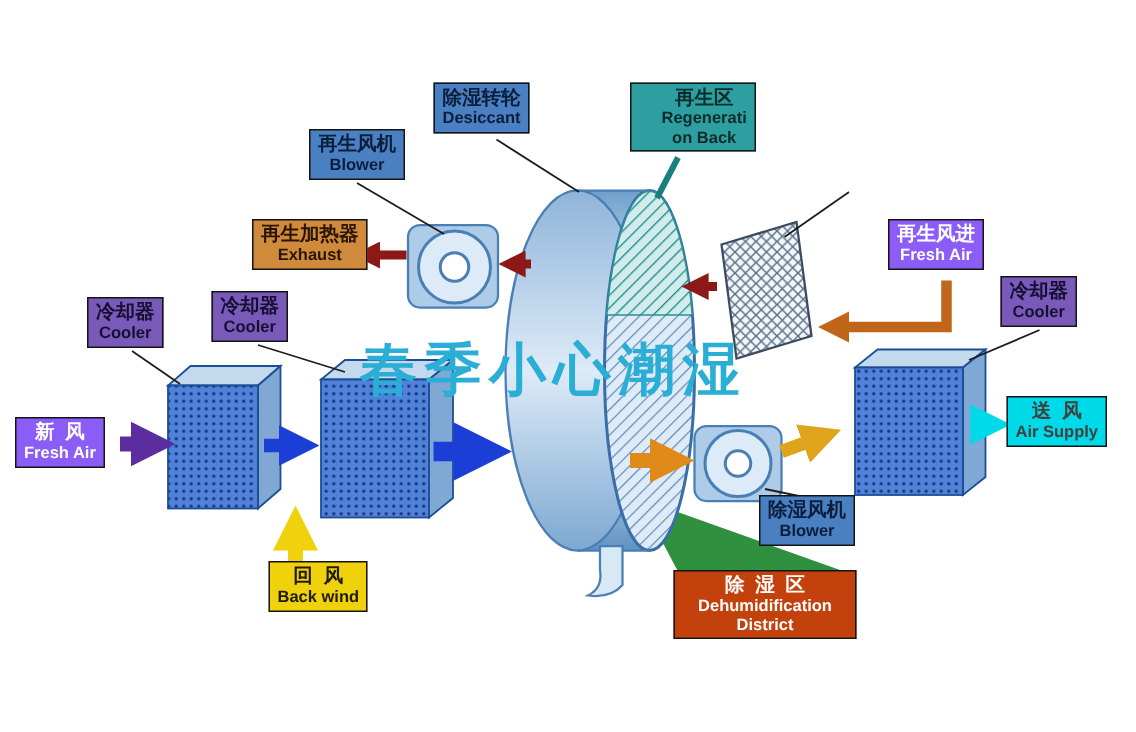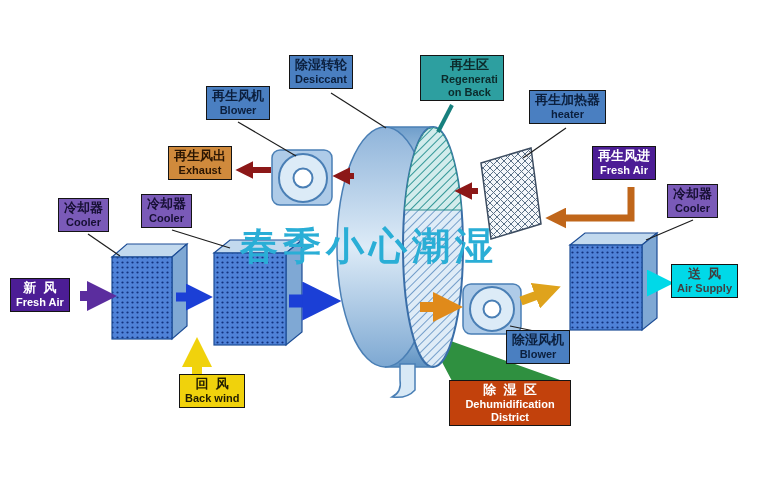--- a/index.html
+++ b/index.html
@@ -11,21 +11,21 @@
   .label{
     position:absolute;z-index:3;border:1px solid #141414;text-align:center;
     padding:2px 5px;line-height:1.15;display:flex;flex-direction:column;
     align-items:center;justify-content:center;box-sizing:border-box;
   }
   .label .zh{font-size:13px;font-weight:bold;white-space:pre;}
   .label .en{font-size:11px;font-weight:bold;white-space:nowrap;}
   .lbl-blue{background:#4a7fc1;color:#0b1f3d;}
   .lbl-teal{background:#2d9fa0;color:#0c2b2b;padding-left:20px;}
   .lbl-purple{background:#7a5ab8;color:#160f33;}
-  .lbl-darkpurple{background:#4c1d95;color:#ffffff;}
+  .lbl-darkpurple{background:#8b5cf6;color:#ffffff;}
   .lbl-orange{background:#d08a3c;color:#2a1502;}
   .lbl-cyan{background:#00d9e8;color:#404040;}
   .lbl-yellow{background:#f0d20c;color:#201c02;margin-left:12px;}
   .lbl-green{background:#c2410c;color:#ffffff;}
   #watermark{
     position:absolute;left:240px;top:221px;z-index:5;
     font-size:38px;font-weight:bold;letter-spacing:5px;color:#2aaed6;
     white-space:nowrap;pointer-events:none;
     font-family:Liberation Mono, monospace;
   }
@@ -167,27 +167,23 @@
     <span class="zh">除湿转轮</span>
     <span class="en">Desiccant</span>
   </div>
 
   <div class="label lbl-teal" style="left:420px;top:55px">
     <span class="zh">再生区</span>
     <span class="en">Regenerati</span>
     <span class="en">on Back</span>
   </div>
 
-  <div class="label lbl-blue" style="left:529px;top:90px">
+
+  <div class="label lbl-orange" style="left:168px;top:146px">
     <span class="zh">再生加热器</span>
-    <span class="en">heater</span>
-  </div>
-
-  <div class="label lbl-orange" style="left:168px;top:146px">
-    <span class="zh">再生风出</span>
     <span class="en">Exhaust</span>
   </div>
 
   <div class="label lbl-purple" style="left:58px;top:198px">
     <span class="zh">冷却器</span>
     <span class="en">Cooler</span>
   </div>
 
   <div class="label lbl-purple" style="left:141px;top:194px">
     <span class="zh">冷却器</span>

